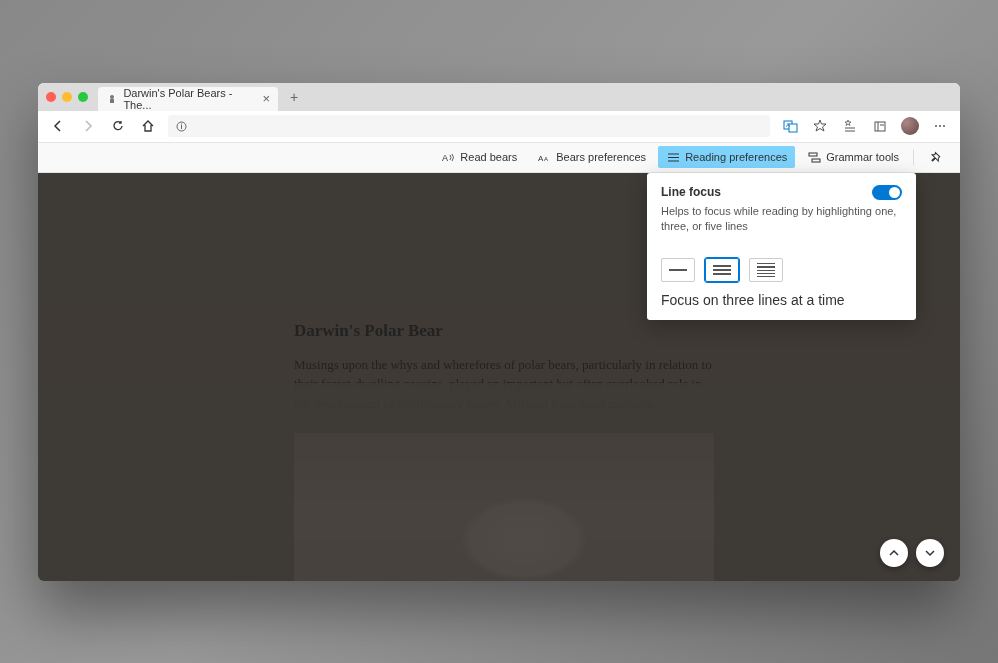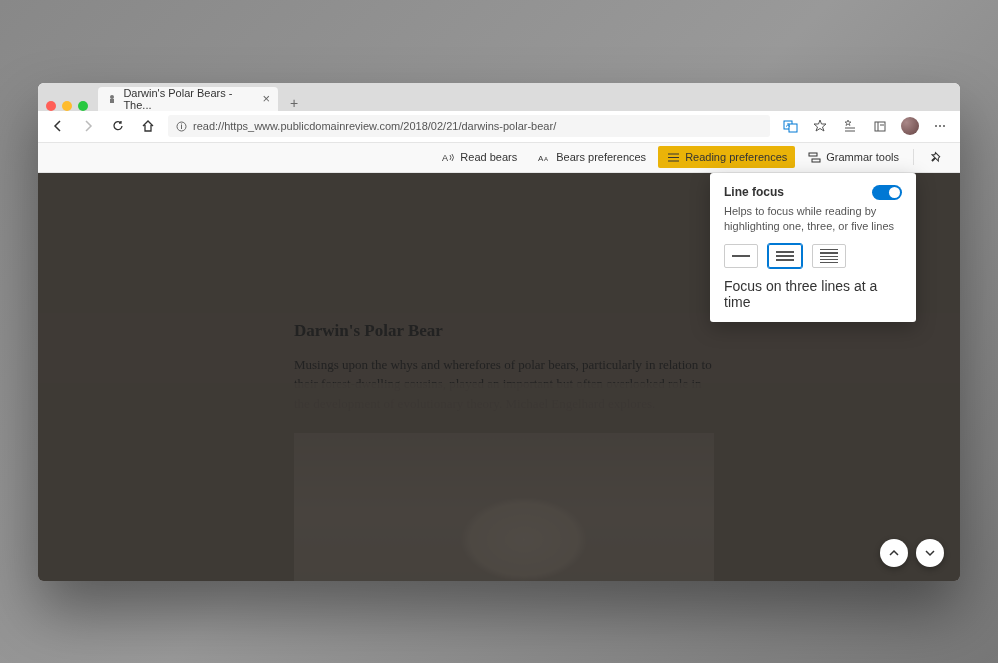--- a/index.html
+++ b/index.html
@@ -16,21 +16,21 @@
   background: #fff;
   border-radius: 6px;
   box-shadow: 0 30px 60px rgba(0,0,0,0.4);
   overflow: hidden;
   display: flex; flex-direction: column;
   position: relative;
 }
 
 .tabstrip {
   height: 28px; background: #dcdcdc;
-  display: flex; align-items: flex-end; padding: 0 8px;
+  display: flex; align-items: center; padding: 0 8px;
 }
 .traffic { display: flex; gap: 6px; margin-right: 10px; }
 .dot { width: 10px; height: 10px; border-radius: 50%; }
 .dot.red { background: #ff5f57; }
 .dot.yel { background: #febc2e; }
 .dot.grn { background: #28c840; }
 .tab {
   height: 24px; background: #f7f7f7;
   border-radius: 4px 4px 0 0;
   display: flex; align-items: center;
@@ -59,21 +59,21 @@
 .avatar { width: 18px; height: 18px; border-radius:50%; background: radial-gradient(circle at 30% 30%, #a88, #644); }
 
 .readerbar {
   height: 30px; background: #f9f9f9;
   display: flex; align-items: center; justify-content: flex-end;
   padding: 0 10px; gap: 4px;
   border-bottom: 1px solid #e5e5e5;
   font-size: 11px;
 }
 .rbtn { display:flex; align-items:center; gap:5px; padding: 4px 8px; border-radius:2px; cursor:pointer; }
-.rbtn.active { background: #eab308; }
+.rbtn.active { background: #7dd3fc; }
 .rbtn .ico { width:14px; height:14px; display:flex; align-items:center; justify-content:center; }
 .rsep { width:1px; height:16px; background:#ddd; margin: 0 2px; }
 
 .content {
   flex: 1; position: relative; overflow: hidden;
   background: #3f3a36;
 }
 .page {
   position: absolute; left:0; right:0; top:0; bottom:0;padding-left:10px;
 }
@@ -95,31 +95,31 @@
   border-radius: 50%;
 }
 
 .dim { position:absolute; left:0; right:0; background: rgba(63,58,54,0.88); }
 .dim.top { top:0; height: 140px; }
 .dim.bot { top: 210px; bottom:0; }
 .focus-band { position:absolute; left:0; right:0; top:140px; height:70px; background: #f5f0e1; z-index:-1; }
 
 .popup {
   position: absolute; top: 90px; right: 44px;
-  width: 206px; background:#fff;
+  width: 269px; background:#fff;
   border-radius: 3px;
   box-shadow: 0 6px 20px rgba(0,0,0,0.25);
   padding: 12px 14px;
   font-size: 11px;
 }
 .popup .hdr { display:flex; justify-content:space-between; align-items:center; margin-bottom:4px; }
 .popup .hdr b { font-size: 12px; }
 .toggle { width: 30px; height: 15px; background:#0078d4; border-radius:8px; position:relative; }
 .toggle::after { content:''; position:absolute; right:2px; top:2px; width:11px; height:11px; background:#fff; border-radius:50%; }
-.popup .desc { color:#555; line-height:1.4; margin-bottom:10px; }
+.popup .desc { color:#555; line-height:1.4; margin-bottom:24px; }
 .linebtns { display:flex; gap:10px; margin-bottom:10px; }
 .lbtn { width:34px; height:24px; border:1px solid #ccc; border-radius:2px; display:flex; flex-direction:column; justify-content:center; align-items:center; gap:2px; padding:4px; cursor:pointer; }
 .lbtn.sel { border-color:#0078d4; outline:1px solid #0078d4; }
 .lbtn .ln { width:18px; height:2px; background:#555; }
 .popup .caption { font-size: 14px; color:#333; }
 
 .fabs { position:absolute; right:16px; bottom:14px; display:flex; gap:8px; }
 .fab { width:28px; height:28px; border-radius:50%; background:#fff; box-shadow:0 2px 6px rgba(0,0,0,0.3); display:flex; align-items:center; justify-content:center; cursor:pointer; }
 svg { display:block; }
 </style>
@@ -169,21 +169,20 @@
         </svg>
     </div>
     <div class="addrbox">
       <span class="lock">
         <svg width="11" height="11" viewBox="0 0 11 11">
             <circle cx="5.5" cy="5.5" r="4.5" stroke="#666" fill="none"></circle>
             <rect x="5" y="4" width="1" height="4" fill="#666"></rect>
             <rect x="5" y="2.5" width="1" height="1" fill="#666"></rect>
           </svg>
       </span>
-      <span>read://https_www.publicdomainreview.com/2018/02/21/darwins-polar-bear/</span>
     </div>
     <div class="rightico" style="color:#0078d4;">
       <svg width="15" height="15" viewBox="0 0 15 15">
           <rect x="1" y="2" width="8" height="8" stroke="#0078d4" fill="none"></rect>
           <rect x="6" y="5" width="8" height="8" stroke="#0078d4" fill="#fff"></rect>
           <text x="3" y="8" font-size="6" fill="#0078d4">A</text>
         </svg>
     </div>
     <div class="rightico">
       <svg width="14" height="14" viewBox="0 0 14 14">

